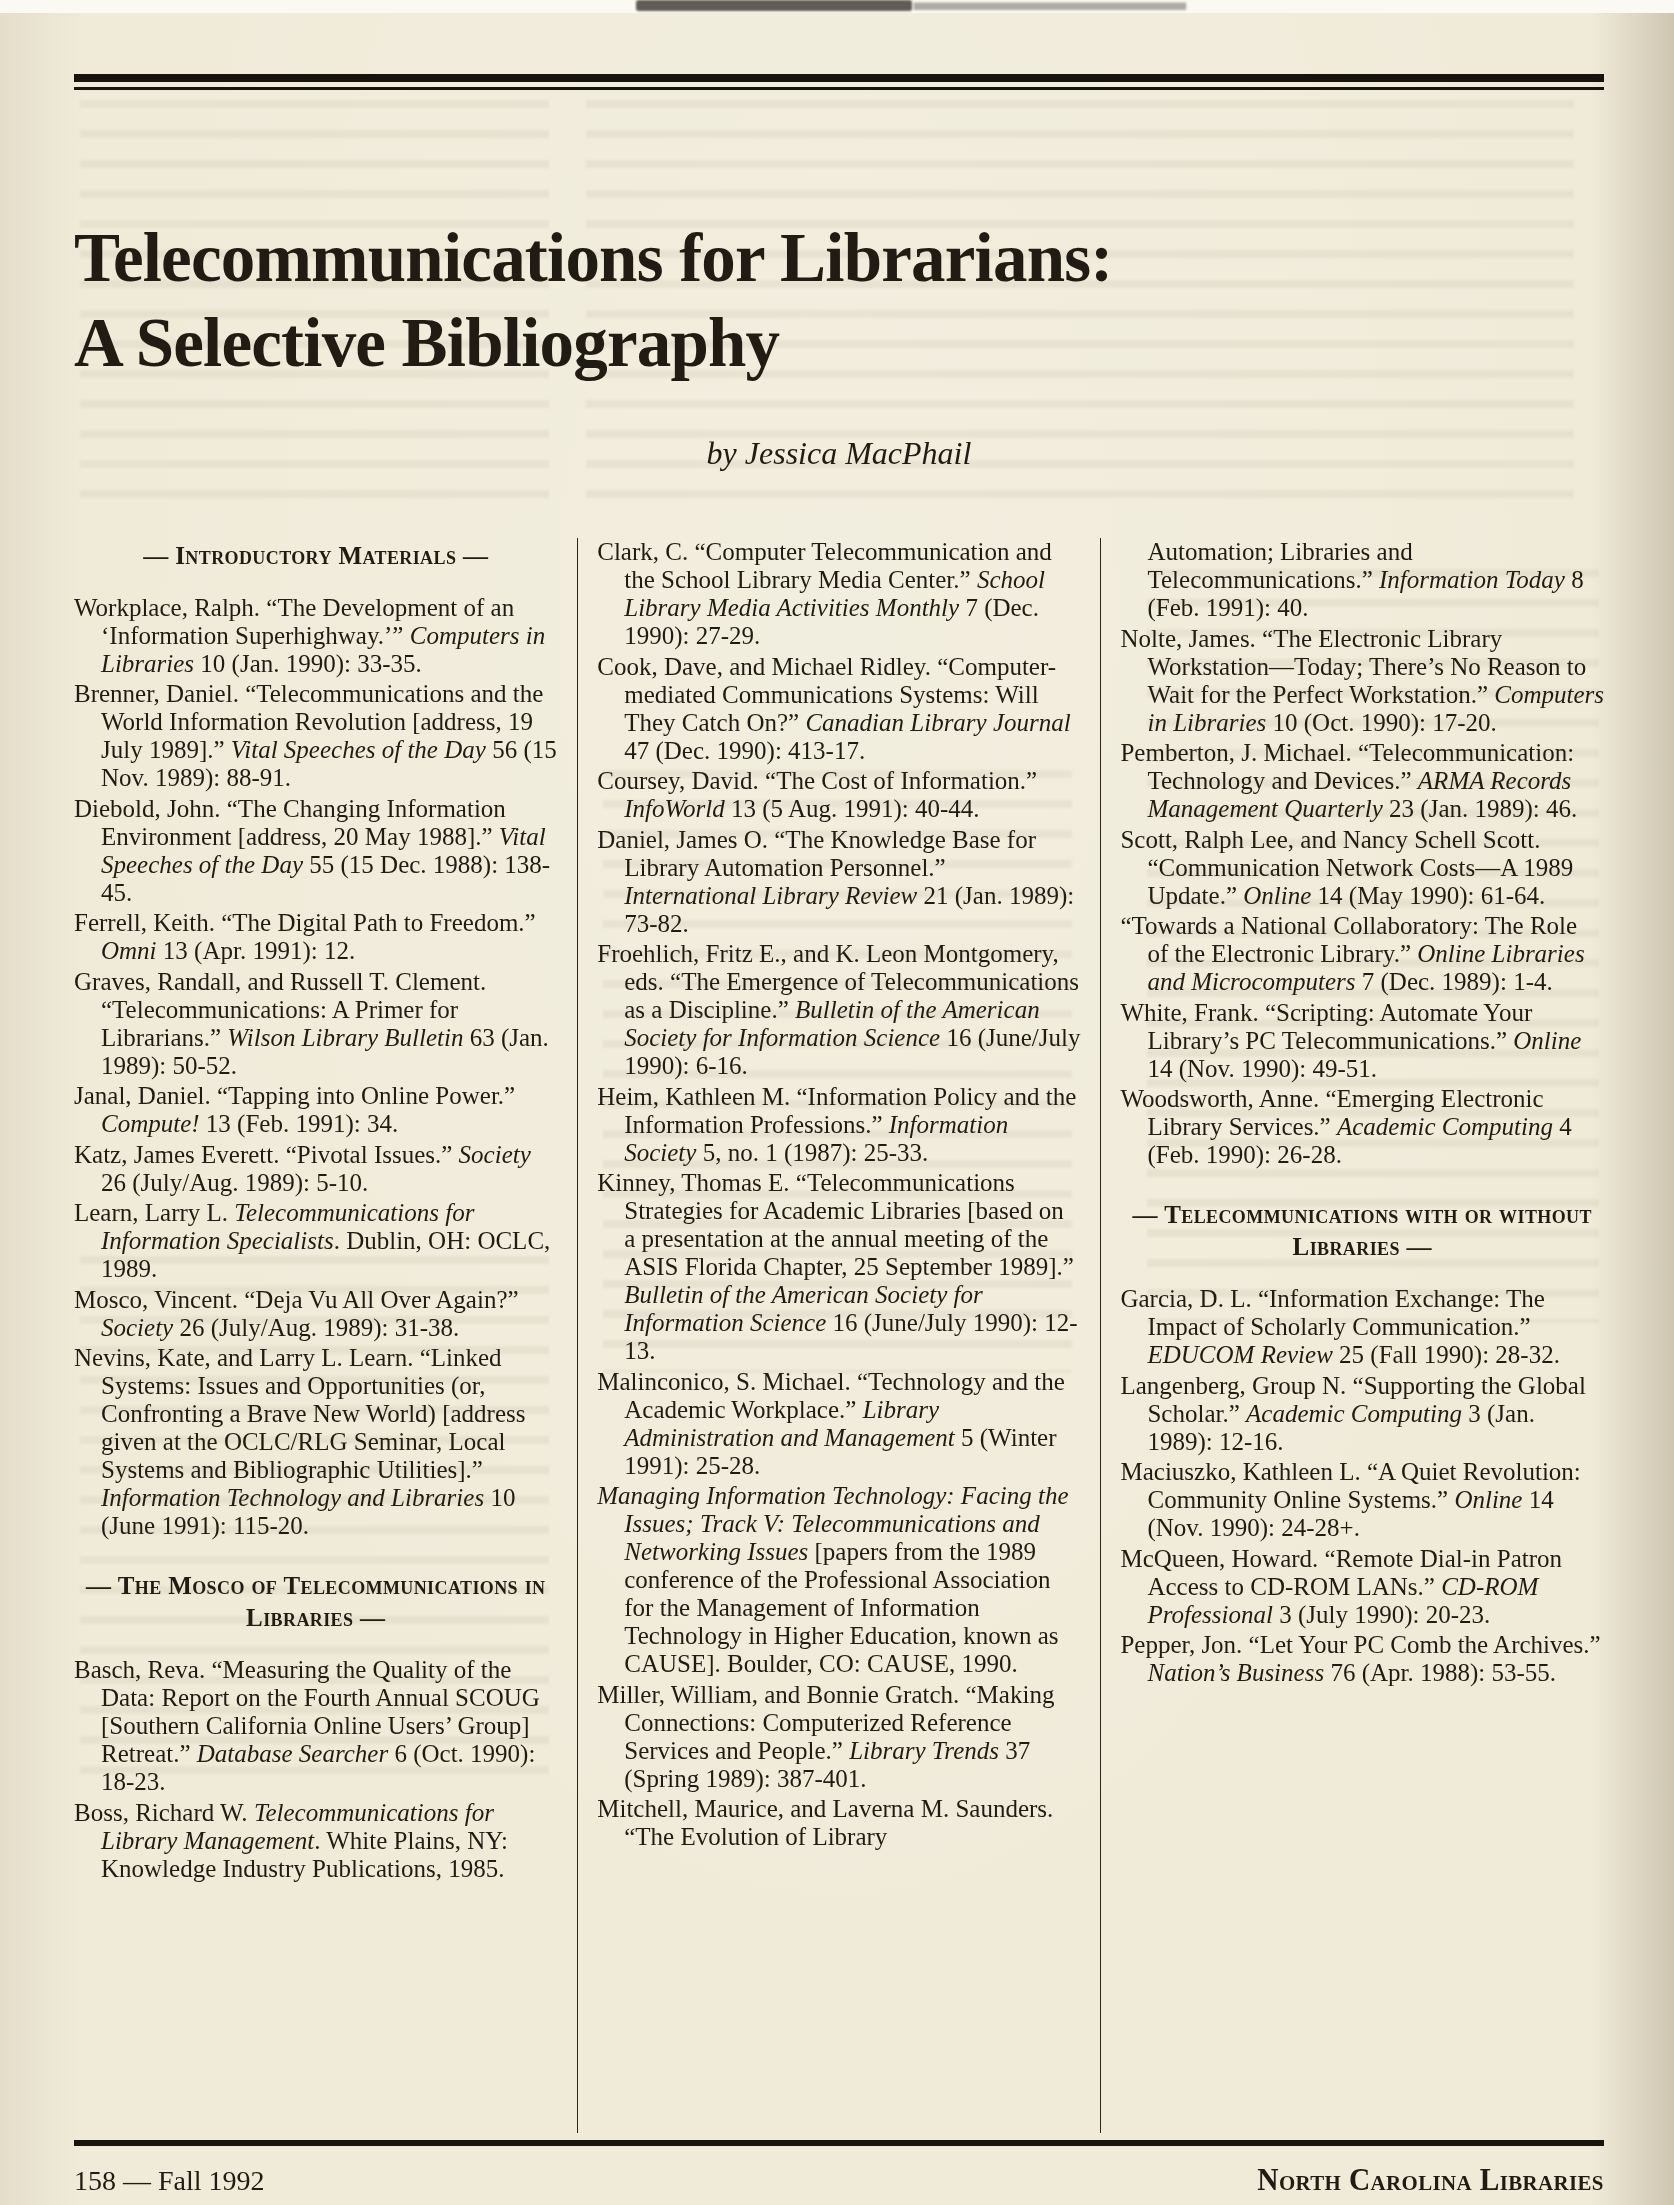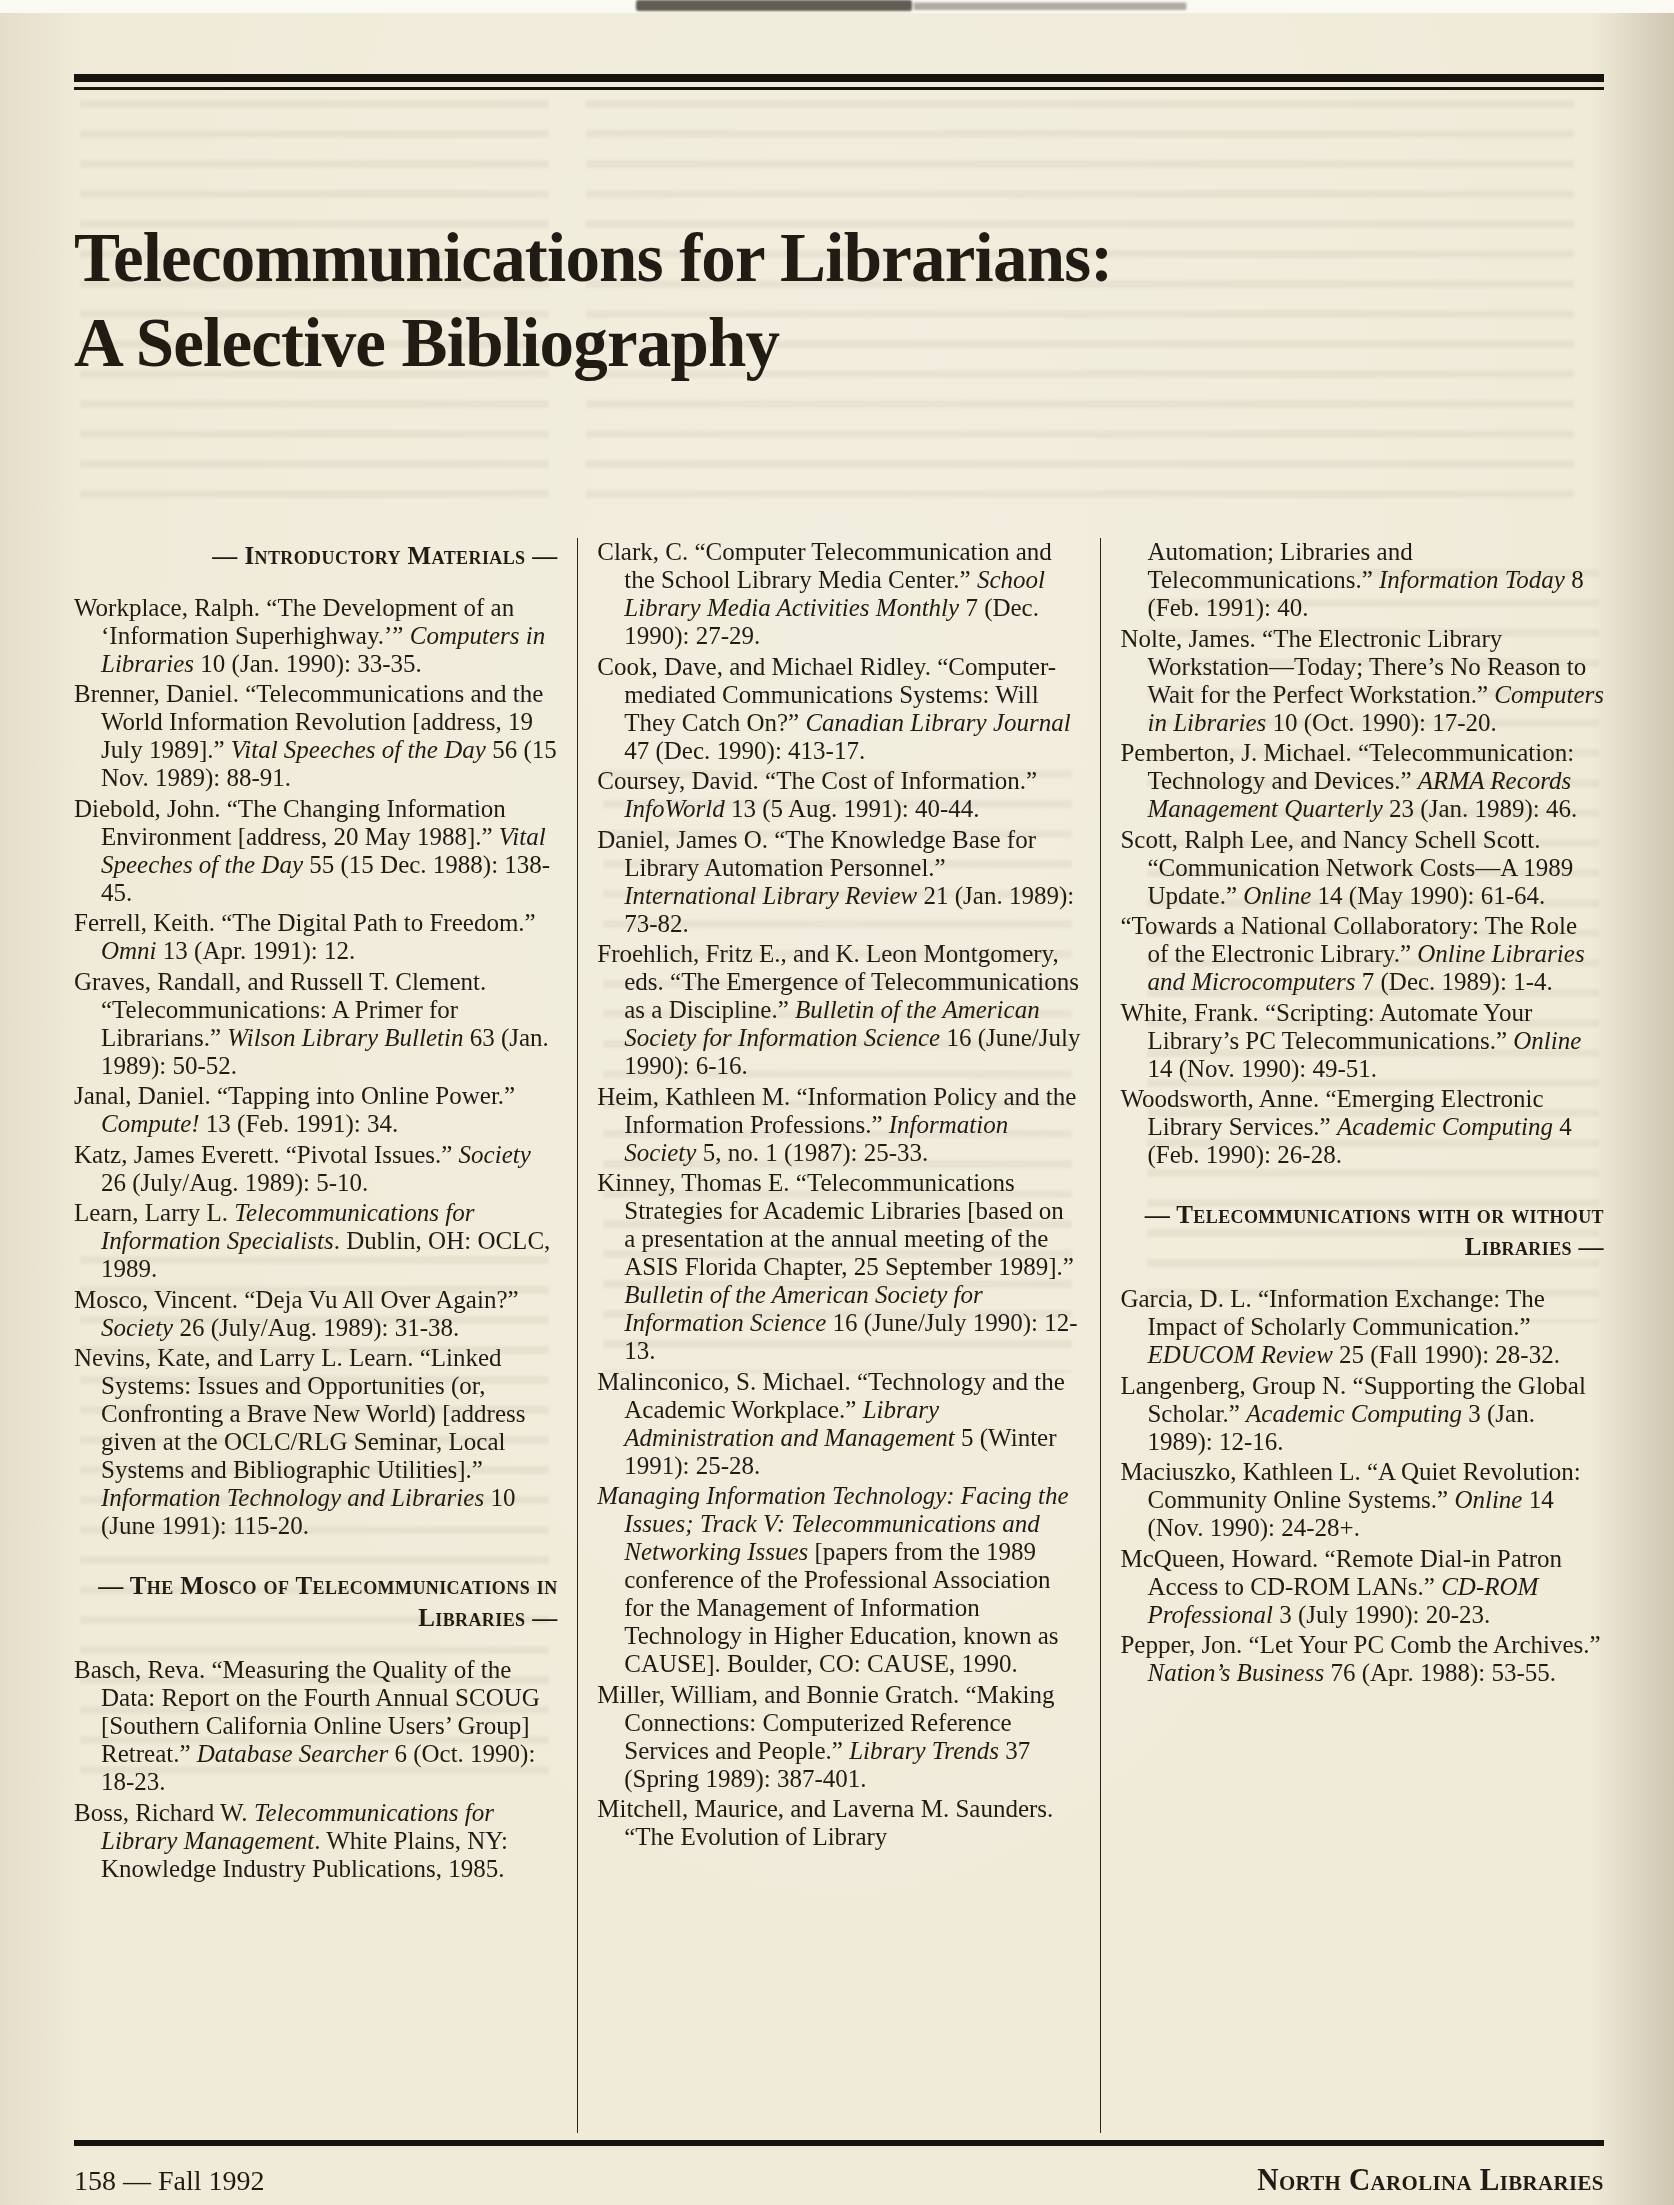--- a/index.html
+++ b/index.html
@@ -53,21 +53,21 @@
   }
   .col { flex: 1 1 0; min-width: 0; }
   .vrule { flex: 0 0 1.7px; background: #2b2418; margin: 0 19px; }
   .entry {
     margin: 0 0 2.5px; padding-left: 27px; text-indent: -27px;
     font-size: 25px; line-height: 28px;
   }
   .entry.cont { text-indent: 0; }
   .it { font-style: italic; }
   .sec-heading {
-    margin: 30px 0 22px; text-align: right;
+    margin: 30px 0 22px; text-align: center;
     font-size: 25px; line-height: 32px; font-weight: 700;
     font-variant: small-caps; letter-spacing: 0.4px;
   }
   .col .sec-heading:first-child { margin-top: 1.7px; }
   .bottom-rule {
     position: absolute; left: 74px; width: 1530px; top: 2140px; height: 5.9px;
     background: #17130d; z-index: 1;
   }
   .footer {
     position: absolute; left: 74px; width: 1530px; top: 2162px;
@@ -95,20 +95,21 @@
   <div class="top-rule">
     <div class="bar1"></div>
     <div class="bar2"></div>
   </div>
 
   <h1 class="title">
     <span>Telecommunications for Librarians:</span><br>
     <span>A Selective Bibliography</span>
   </h1>
 
+  <div class="byline">by Jessica MacPhail</div>
 
   <div class="cols">
     <div class="col">
         <h2 class="sec-heading">— Introductory Materials —</h2>
         <p class="entry"><span>Workplace, Ralph. “The Development of an ‘Information Superhighway.’” </span><span class="it">Computers in Libraries</span><span> 10 (Jan. 1990): 33-35.</span></p>
         <p class="entry"><span>Brenner, Daniel. “Telecommunications and the World Information Revolution [address, 19 July 1989].” </span><span class="it">Vital Speeches of the Day</span><span> 56 (15 Nov. 1989): 88-91.</span></p>
         <p class="entry"><span>Diebold, John. “The Changing Information Environment [address, 20 May 1988].” </span><span class="it">Vital Speeches of the Day</span><span> 55 (15 Dec. 1988): 138-45.</span></p>
         <p class="entry"><span>Ferrell, Keith. “The Digital Path to Freedom.” </span><span class="it">Omni</span><span> 13 (Apr. 1991): 12.</span></p>
         <p class="entry"><span>Graves, Randall, and Russell T. Clement. “Telecommunications: A Primer for Librarians.” </span><span class="it">Wilson Library Bulletin</span><span> 63 (Jan. 1989): 50-52.</span></p>
         <p class="entry"><span>Janal, Daniel. “Tapping into Online Power.” </span><span class="it">Compute!</span><span> 13 (Feb. 1991): 34.</span></p>

